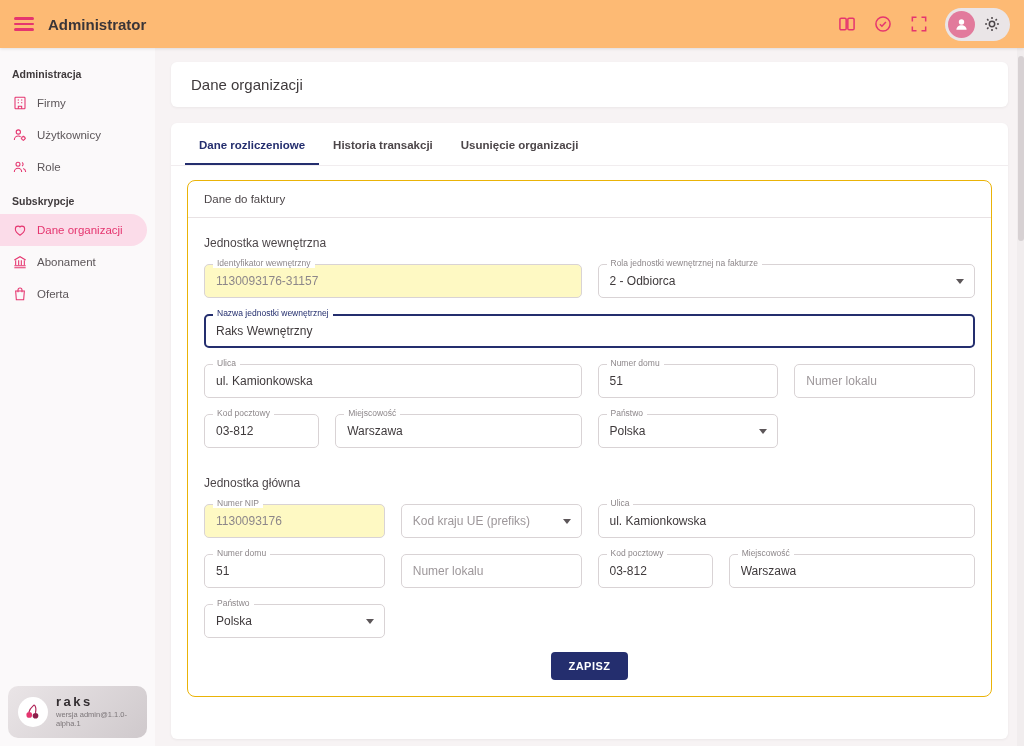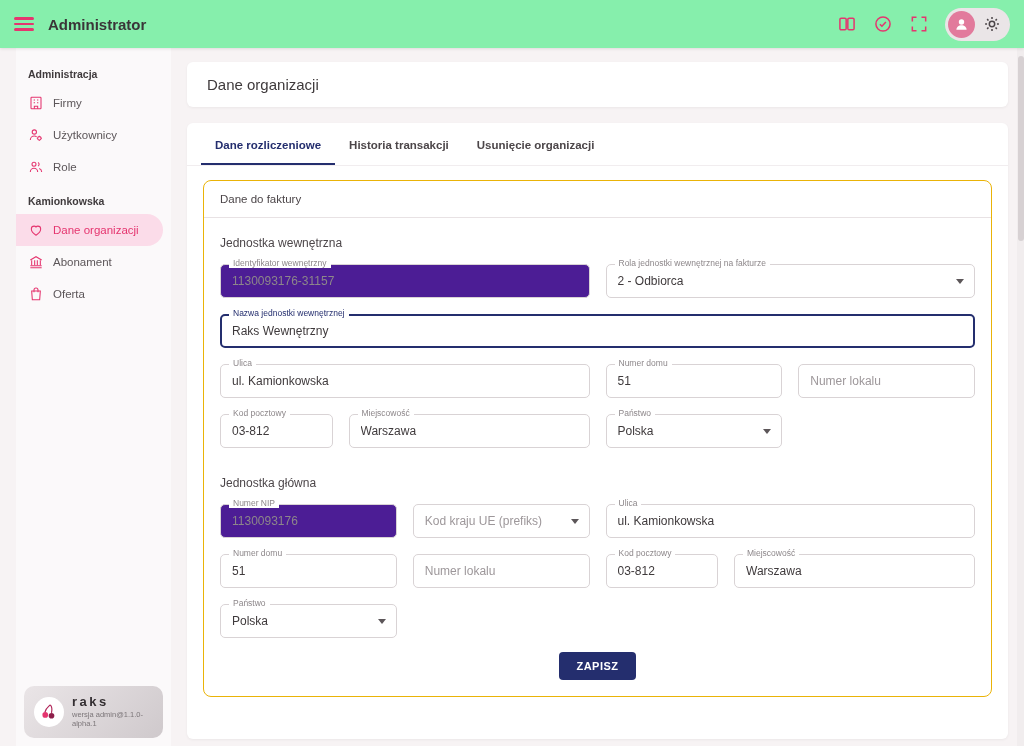--- a/index.html
+++ b/index.html
@@ -6,37 +6,37 @@
   html, body { margin: 0; padding: 0; }
   body {
     width: 1024px; height: 746px; overflow: hidden;
     font-family: "Liberation Sans", sans-serif;
     background: #f7f3f4; color: #3f3a3c;
     position: relative;
   }
 
   
   .topbar {
-    height: 48px; background: #86efac; display: flex; align-items: center;
+    height: 48px; background: #fdba74; display: flex; align-items: center;
     padding: 0 14px; box-shadow: 0 1px 3px rgba(0,0,0,.10); position: relative; z-index: 5;
   }
   .hamburger { width: 20px; display: flex; flex-direction: column; gap: 3px; cursor: pointer; }
   .hamburger span { height: 2.5px; background: #e5356f; border-radius: 2px; }
   .app-title { font-size: 15px; font-weight: bold; color: #3a3538; margin-left: 14px; }
   .topbar-right { margin-left: auto; display: flex; align-items: center; gap: 16px; }
   .tb-icon { width: 20px; height: 20px; color: #e5356f; cursor: pointer; }
   .tb-icon svg { width: 100%; height: 100%; }
   .user-pill { display: flex; align-items: center; gap: 8px; background: #eae5e7; border-radius: 18px; padding: 3px 9px 3px 3px; }
   .avatar { width: 27px; height: 27px; border-radius: 50%; background: #e27a9c; display: flex; align-items: center; justify-content: center; cursor: pointer; }
   .avatar svg { width: 17px; height: 17px; }
   .gear { width: 18px; height: 18px; color: #4c4649; cursor: pointer; }
   .gear svg { width: 100%; height: 100%; }
 
   
-  .layout { display: flex; height: 698px; margin-left: 16px; }
+  .layout { display: flex; height: 698px; }
 
   
   .sidebar { width: 155px; background: #fbf9fa; position: relative; flex-shrink: 0; padding-top: 8px; }
   .side-section-title { font-size: 10.5px; font-weight: bold; color: #3f3a3c; padding: 12px 12px 7px; }
   .side-item { display: flex; align-items: center; gap: 9px; padding: 8px 12px; font-size: 11.5px; color: #5c5659; cursor: pointer; }
   .side-item .sicon { width: 16px; height: 16px; color: #e5356f; flex-shrink: 0; }
   .side-item .sicon svg { width: 100%; height: 100%; }
   .side-item.active { background: #fbdce9; color: #e5356f; border-radius: 0 18px 18px 0; margin-right: 8px; }
   .brand-card {
     position: absolute; left: 8px; bottom: 8px; width: 139px;
@@ -71,21 +71,21 @@
   .flabel {
     position: absolute; top: -5px; left: 9px; background: #fff; padding: 0 4px;
     font-size: 8.5px; color: #8d878a; z-index: 2; line-height: 1; white-space: nowrap;
   }
   .field input {
     width: 100%; height: 100%; border: 1px solid #d9d3d5; border-radius: 5px;
     padding: 0 11px; font-size: 12px; color: #3f3a3c; background: #fff;
     font-family: inherit; outline: none;
   }
   .field input::placeholder { color: #9d979a; opacity: 1; }
-  .field.disabled input { background: #4c1d95; color: #8d878a; }
+  .field.disabled input { background: #fef9c3; color: #8d878a; }
   .field.focused input { border: 2px solid #242e6e; padding: 0 10px; }
   .field.focused .flabel { color: #242e6e; }
   .caret {
     position: absolute; right: 11px; top: 50%; margin-top: -2px;
     width: 0; height: 0; border-left: 4px solid transparent; border-right: 4px solid transparent;
     border-top: 5px solid #5c5659; pointer-events: none;
   }
 
   .actions { display: flex; justify-content: center; margin-top: 14px; }
   .save-btn {
@@ -177,21 +177,21 @@
         <svg viewBox="0 0 24 24" fill="none" stroke="currentColor" stroke-width="1.6">
             <circle cx="9" cy="8" r="3"></circle>
             <path d="M3.5 19.5c0-3 2.5-5.5 5.5-5.5s5.5 2.5 5.5 5.5"></path>
             <path d="M15 5.3a3 3 0 010 5.4"></path>
             <path d="M16.8 14.4c2.2.8 3.7 2.8 3.7 5.1"></path>
           </svg>
       </span>
       <span>Role</span>
     </div>
 
-    <div class="side-section-title">Kamionkowska</div>
+    <div class="side-section-title">Subskrypcje</div>
 
     <div class="side-item active">
       <span class="sicon">
         <svg viewBox="0 0 24 24" fill="none" stroke="currentColor" stroke-width="1.6">
             <path d="M12 19.8S5 15.5 5 10.6C5 8 7 6.2 9.2 6.2c1.2 0 2.2.5 2.8 1.4.6-.9 1.6-1.4 2.8-1.4C17 6.2 19 8 19 10.6c0 4.9-7 9.2-7 9.2z"></path>
           </svg>
       </span>
       <span>Dane organizacji</span>
     </div>
 

